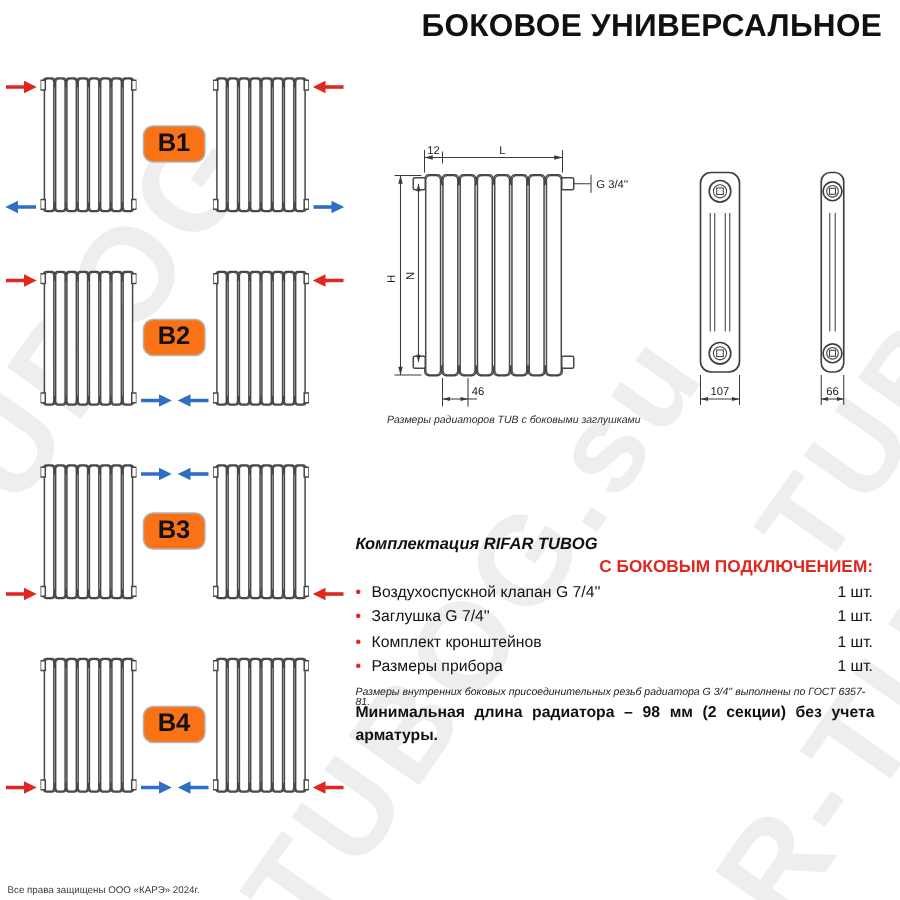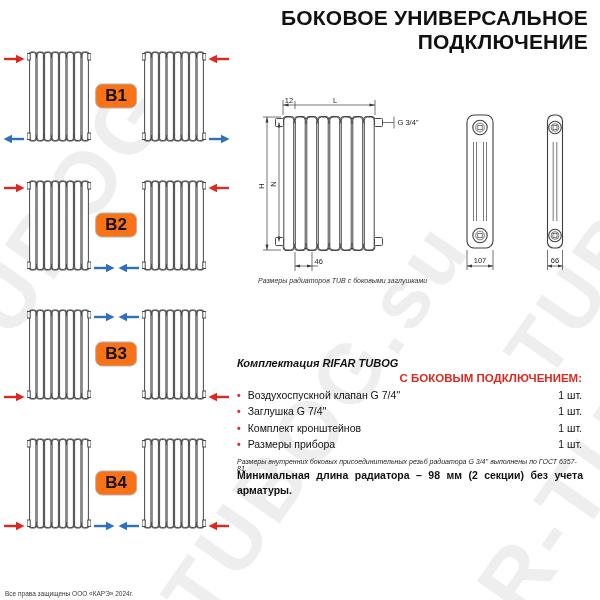--- a/index.html
+++ b/index.html
@@ -7,21 +7,21 @@
         font-family:"Liberation Sans",sans-serif;color:#1a1a1a;}
   
   .wm{position:absolute;font-weight:800;color:rgba(0,0,0,0.065);white-space:nowrap;
       transform:rotate(-55deg);letter-spacing:5px;z-index:0;user-select:none;}
   .wm1{left:-120px;top:180px;font-size:88px;}
   .wm2{left:-160px;top:500px;font-size:84px;}
   .wm3{left:230px;top:460px;font-size:88px;}
   .wm4{left:430px;top:140px;font-size:80px;}
   .layer{position:absolute;inset:0;z-index:1;}
   
-  .title{position:absolute;top:6px;right:12px;text-align:right;font-weight:800;
+  .title{position:absolute;top:6px;right:12px;text-align:left;font-weight:800;
          font-size:21px;line-height:1.12;color:#111;letter-spacing:.2px;}
   
   .schemes{position:absolute;left:8px;top:50px;}
   .scheme-row{position:relative;width:224px;height:93px;margin-bottom:36px;}
   .rad-wrap{position:absolute;top:0;width:64px;height:93px;}
   .rw-left{left:19px;}
   .rw-right{left:134px;}
   .scheme-label{position:absolute;left:108px;top:46px;transform:translate(-50%,-50%);
       background:#f97316;border:1.5px solid #b3b3b3;border-radius:7px;padding:1px 9px 2px;
       font-weight:800;font-size:17px;color:#111;z-index:2;}
@@ -63,21 +63,20 @@
 
   <div class="wm wm1">TUBOG</div>
   <div class="wm wm2">RIFAR-TUBOG.su</div>
   <div class="wm wm3">RIFAR-TUBOG</div>
   <div class="wm wm4">TUBOG.su</div>
 
   <div class="layer">
 
     <div class="title">
       <div>БОКОВОЕ УНИВЕРСАЛЬНОЕ</div>
-      <div>ПОДКЛЮЧЕНИЕ</div>
     </div>
 
     <div class="schemes" id="schemes">
         <div class="scheme-row">
           <div class="rad-wrap rw-left"><svg width="64" height="93" viewBox="0 0 64 93">
               <rect class="rd" x="2.1" y="2" width="7.3" height="6.5" rx="2"></rect>
               <rect class="rd" x="2.1" y="84.5" width="7.3" height="6.5" rx="2"></rect>
               <rect class="rd" x="9.6" y="2" width="7.3" height="6.5" rx="2"></rect>
               <rect class="rd" x="9.6" y="84.5" width="7.3" height="6.5" rx="2"></rect>
               <rect class="rd" x="17.1" y="2" width="7.3" height="6.5" rx="2"></rect>

